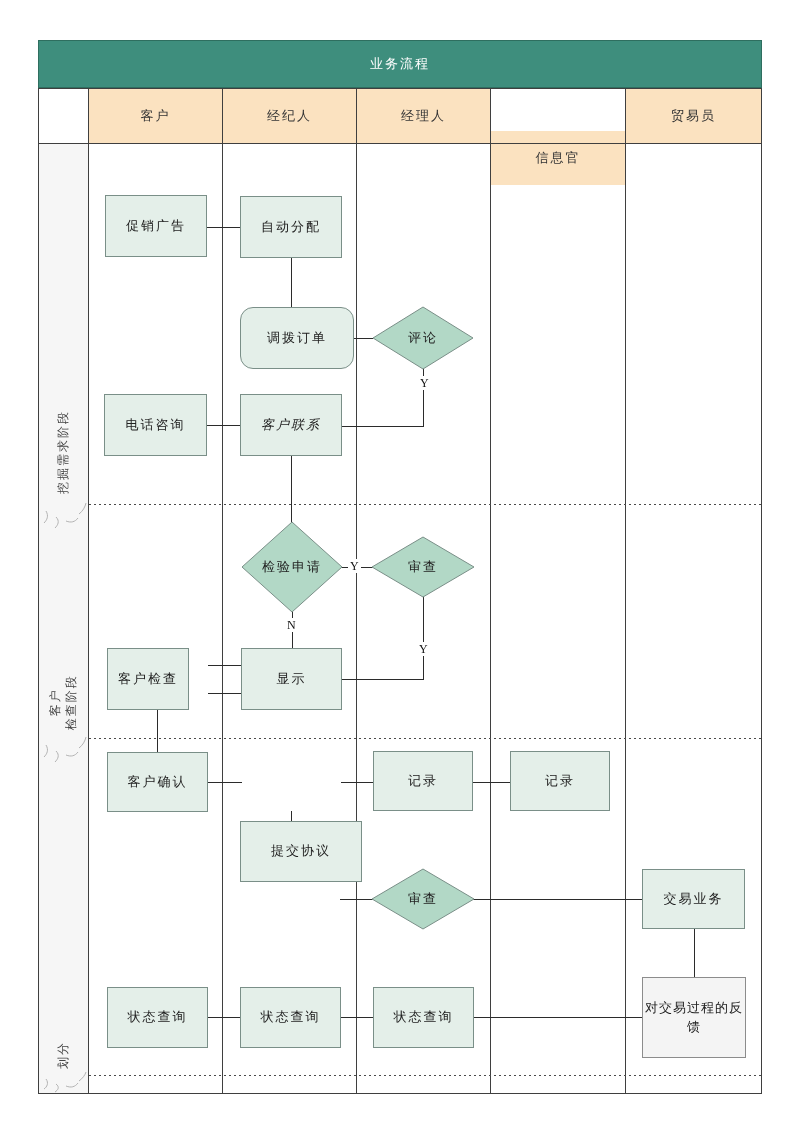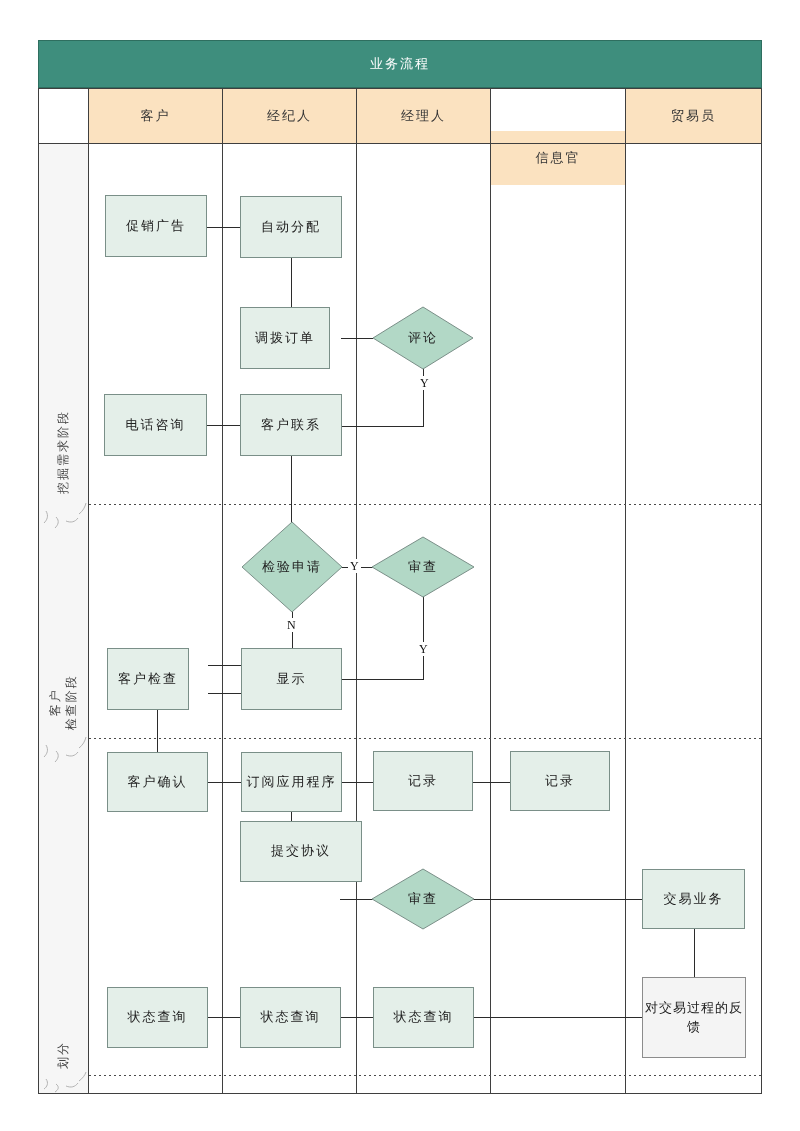--- a/index.html
+++ b/index.html
@@ -143,40 +143,37 @@
       <polygon class="diamond" points="372,899 423,869 474,899 423,929"></polygon>
     </g>
   </svg>
 
   <div class="node" style="left:105px;top:195px;width:102px;height:62px;">
       <span>促销广告</span>
     </div>
   <div class="node" style="left:240px;top:196px;width:102px;height:62px;">
       <span>自动分配</span>
     </div>
-  <div class="node" style="left:240px;top:307px;width:90px;height:62px;">
+  <div class="node" style="left:240px;top:307px;width:114px;height:62px;border-radius:13px;">
       <span>调拨订单</span>
     </div>
   <div class="node" style="left:104px;top:394px;width:103px;height:62px;">
       <span>电话咨询</span>
     </div>
-  <div class="node" style="left:240px;top:394px;width:102px;height:62px;">
+  <div class="node" style="left:240px;top:394px;width:102px;height:62px;font-style:italic;">
       <span>客户联系</span>
     </div>
   <div class="node" style="left:107px;top:648px;width:82px;height:62px;">
       <span>客户检查</span>
     </div>
   <div class="node" style="left:241px;top:648px;width:101px;height:62px;">
       <span>显示</span>
     </div>
   <div class="node" style="left:107px;top:752px;width:101px;height:60px;">
       <span>客户确认</span>
-    </div>
-  <div class="node" style="left:241px;top:752px;width:101px;height:60px;">
-      <span>订阅应用程序</span>
     </div>
   <div class="node" style="left:373px;top:751px;width:100px;height:60px;">
       <span>记录</span>
     </div>
   <div class="node" style="left:510px;top:751px;width:100px;height:60px;">
       <span>记录</span>
     </div>
   <div class="node" style="left:240px;top:821px;width:122px;height:61px;">
       <span>提交协议</span>
     </div>

